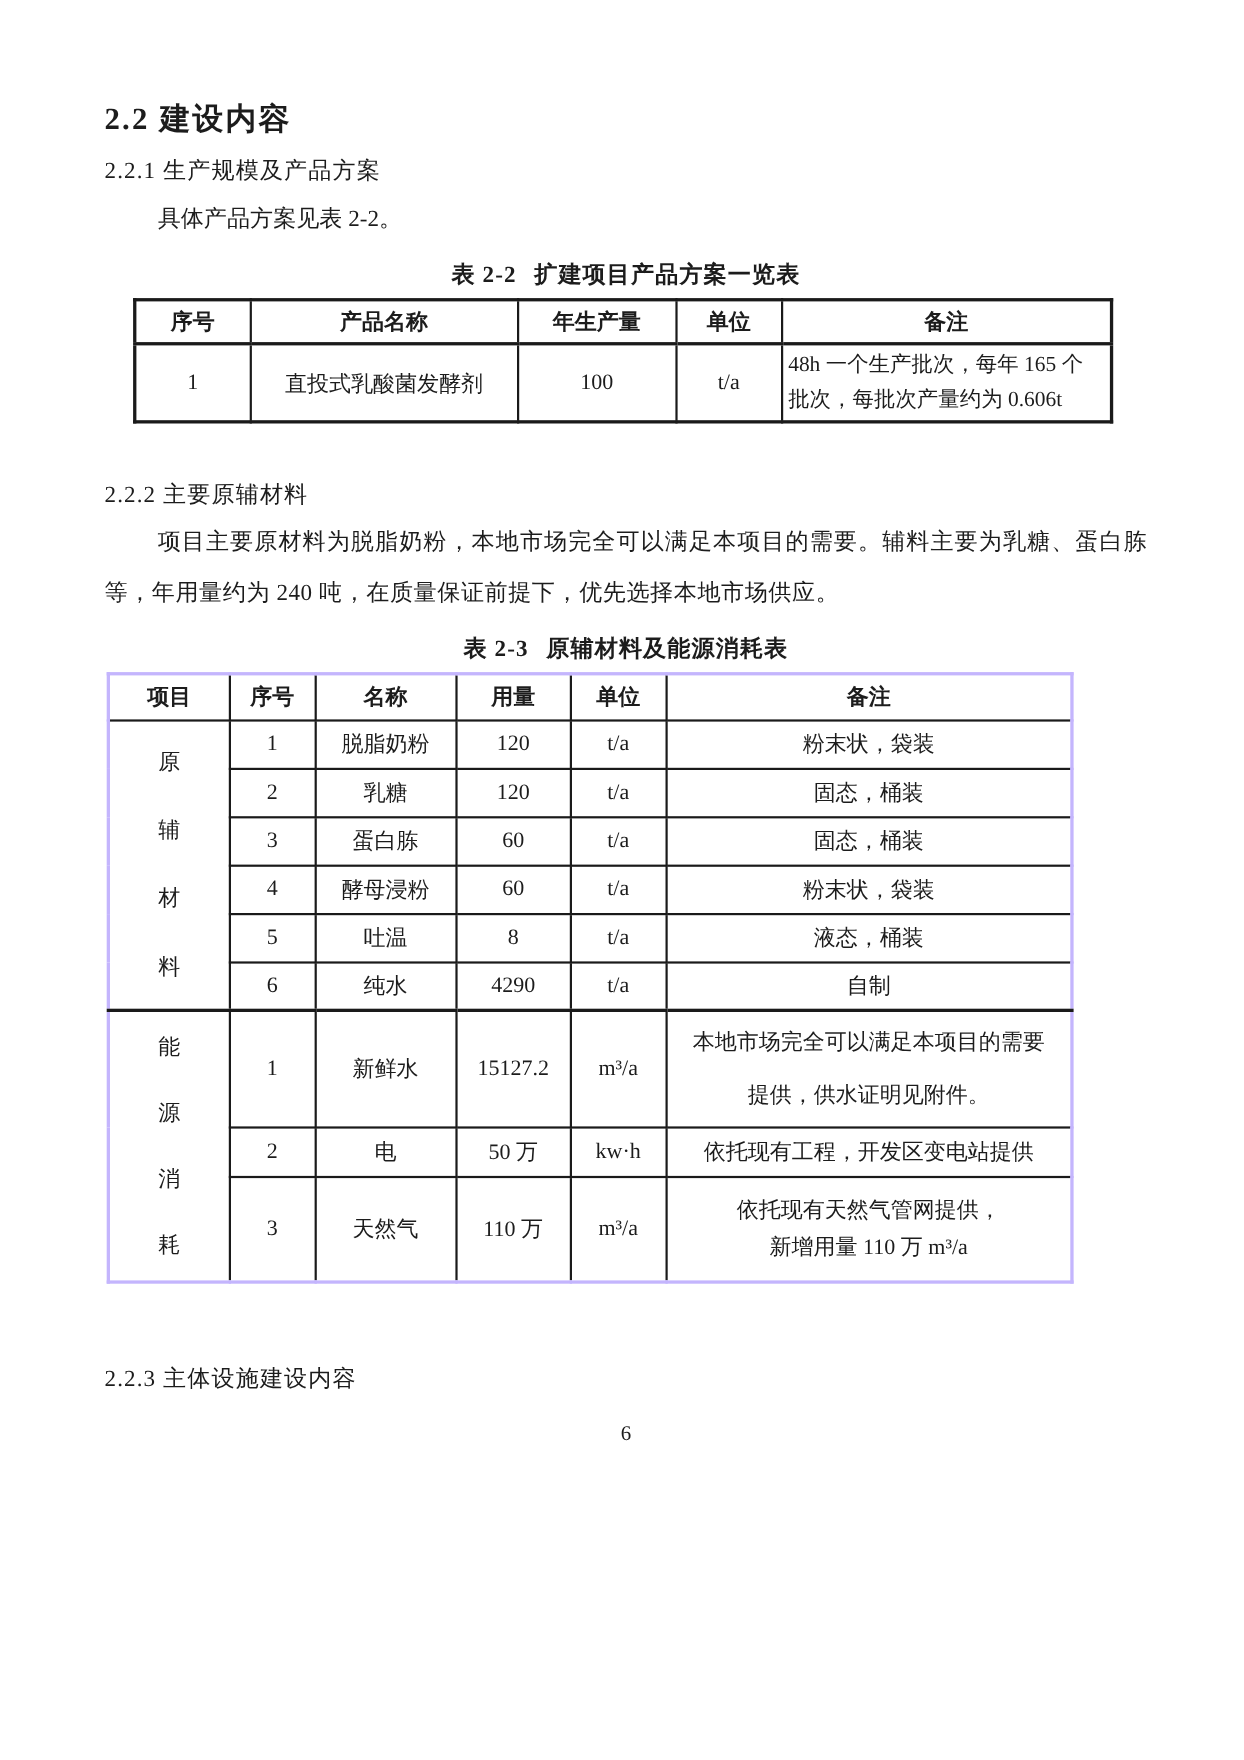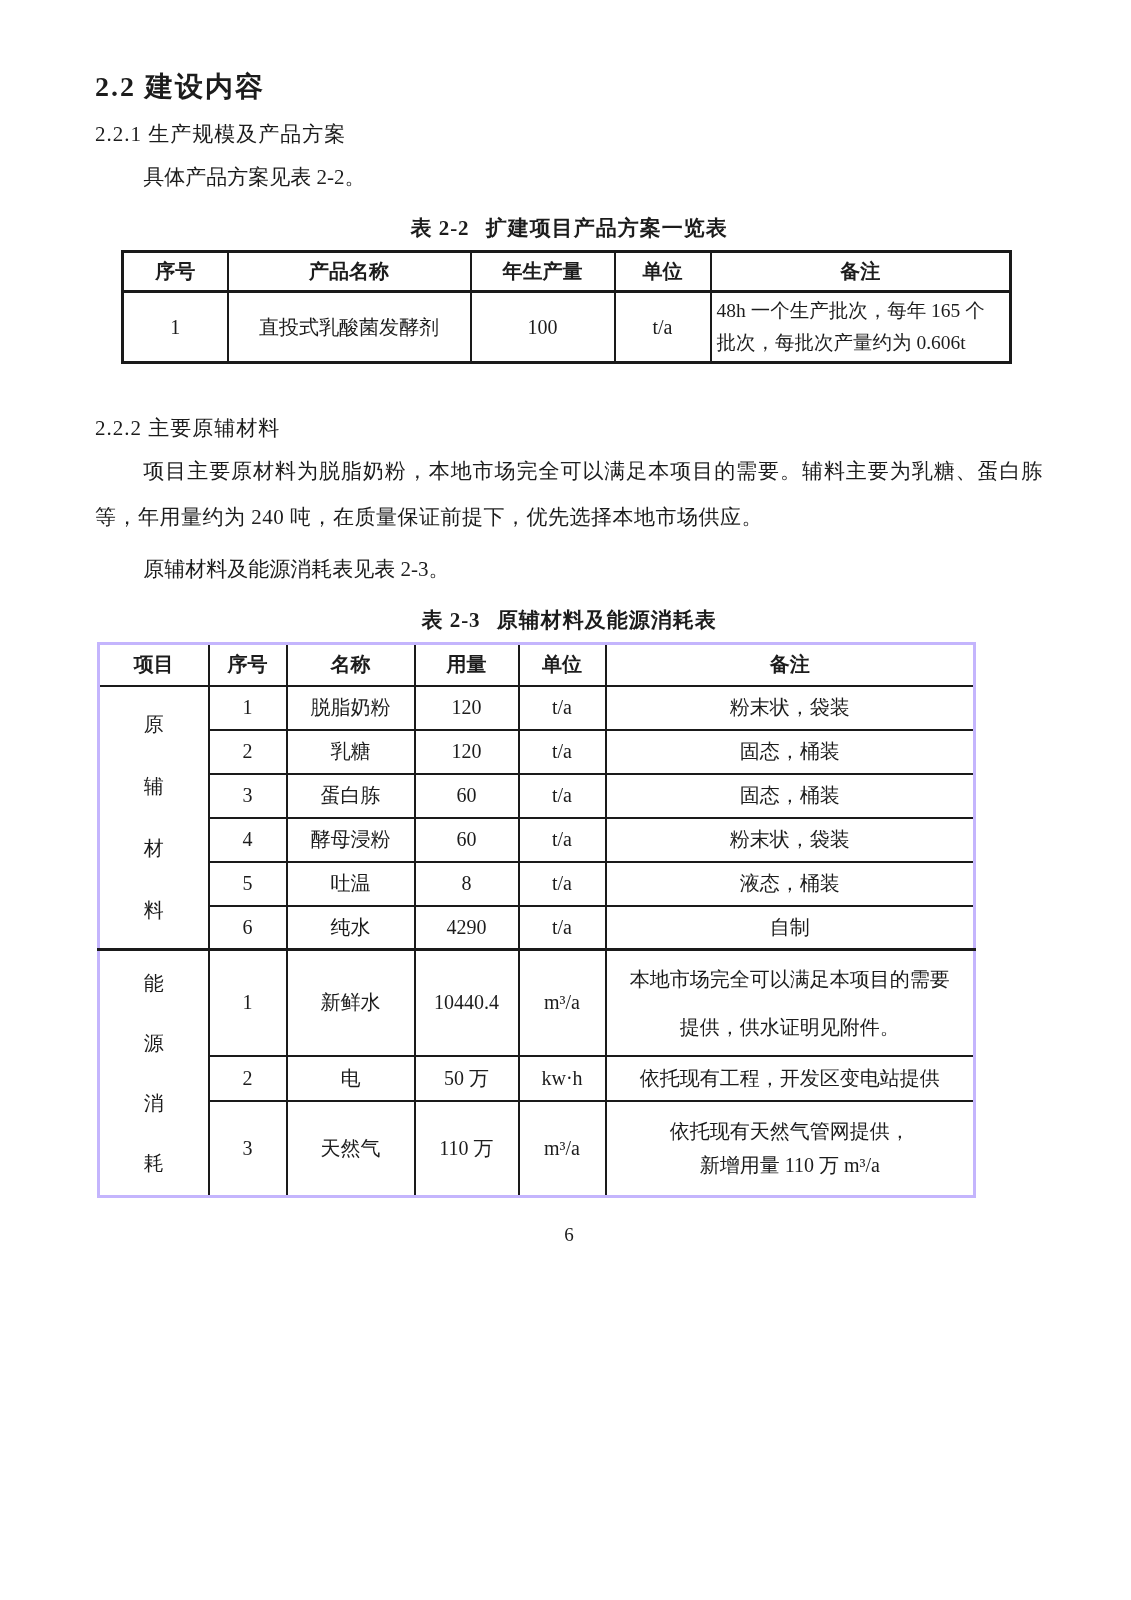--- a/index.html
+++ b/index.html
@@ -11,21 +11,21 @@
     width: 1131px;
     height: 1600px;
     overflow: hidden;
     font-family: "Liberation Serif", "DejaVu Serif", serif;
     color: #1c1c1c;
   }
   .page {
     box-sizing: border-box;
     width: 1131px;
     height: 1600px;
-    padding: 68px 88px 0 95px;
+    padding: 89px 88px 0 95px;
     position: relative;
   }
   .h1 {
     font-size: 28px;
     font-weight: bold;
     letter-spacing: 2px;
     margin: 0 0 14px 0;
   }
   .h2 {
     font-size: 21px;
@@ -164,21 +164,20 @@
       <td>t/a</td>
       <td class="remark">48h 一个生产批次，每年 165 个批次，每批次产量约为 0.606t</td>
     </tr>
   </tbody>
     </table>
 
   <div class="h2" style="margin-top: 50px;">2.2.2 主要原辅材料</div>
 
   <p class="para">项目主要原材料为脱脂奶粉，本地市场完全可以满足本项目的需要。辅料主要为乳糖、蛋白胨等，年用量约为 240 吨，在质量保证前提下，优先选择本地市场供应。</p>
 
-  <p class="lead-in">原辅材料及能源消耗表见表 2-3。</p>
 
   <div class="tbl-caption">
     <span class="cap-label">表 2-3</span><span>原辅材料及能源消耗表</span>
   </div>
 
   <table class="t23">
     <tbody>
         <tr>
       <th class="c0">项目</th>
       <th class="c1">序号</th>
@@ -231,21 +230,21 @@
       <td>4290</td>
       <td>t/a</td>
       <td>自制</td>
     </tr>
     <tr class="energy-start row-water">
       <td rowspan="3">
         <div class="vlabel energy">能源消耗</div>
       </td>
       <td>1</td>
       <td>新鲜水</td>
-      <td>10440.4</td>
+      <td>15127.2</td>
       <td>m³/a</td>
       <td class="pre water">本地市场完全可以满足本项目的需要
 提供，供水证明见附件。</td>
     </tr>
     <tr>
       <td>2</td>
       <td>电</td>
       <td>50 万</td>
       <td>kw·h</td>
       <td>依托现有工程，开发区变电站提供</td>
@@ -254,16 +253,17 @@
       <td>3</td>
       <td>天然气</td>
       <td>110 万</td>
       <td>m³/a</td>
       <td class="pre">依托现有天然气管网提供，
 新增用量 110 万 m³/a</td>
     </tr>
   </tbody>
     </table>
 
+  <div class="h2 section-223">2.2.3 主体设施建设内容</div>
 
   <div class="page-number">6</div>
 
 </div>
 
 </body></html>

